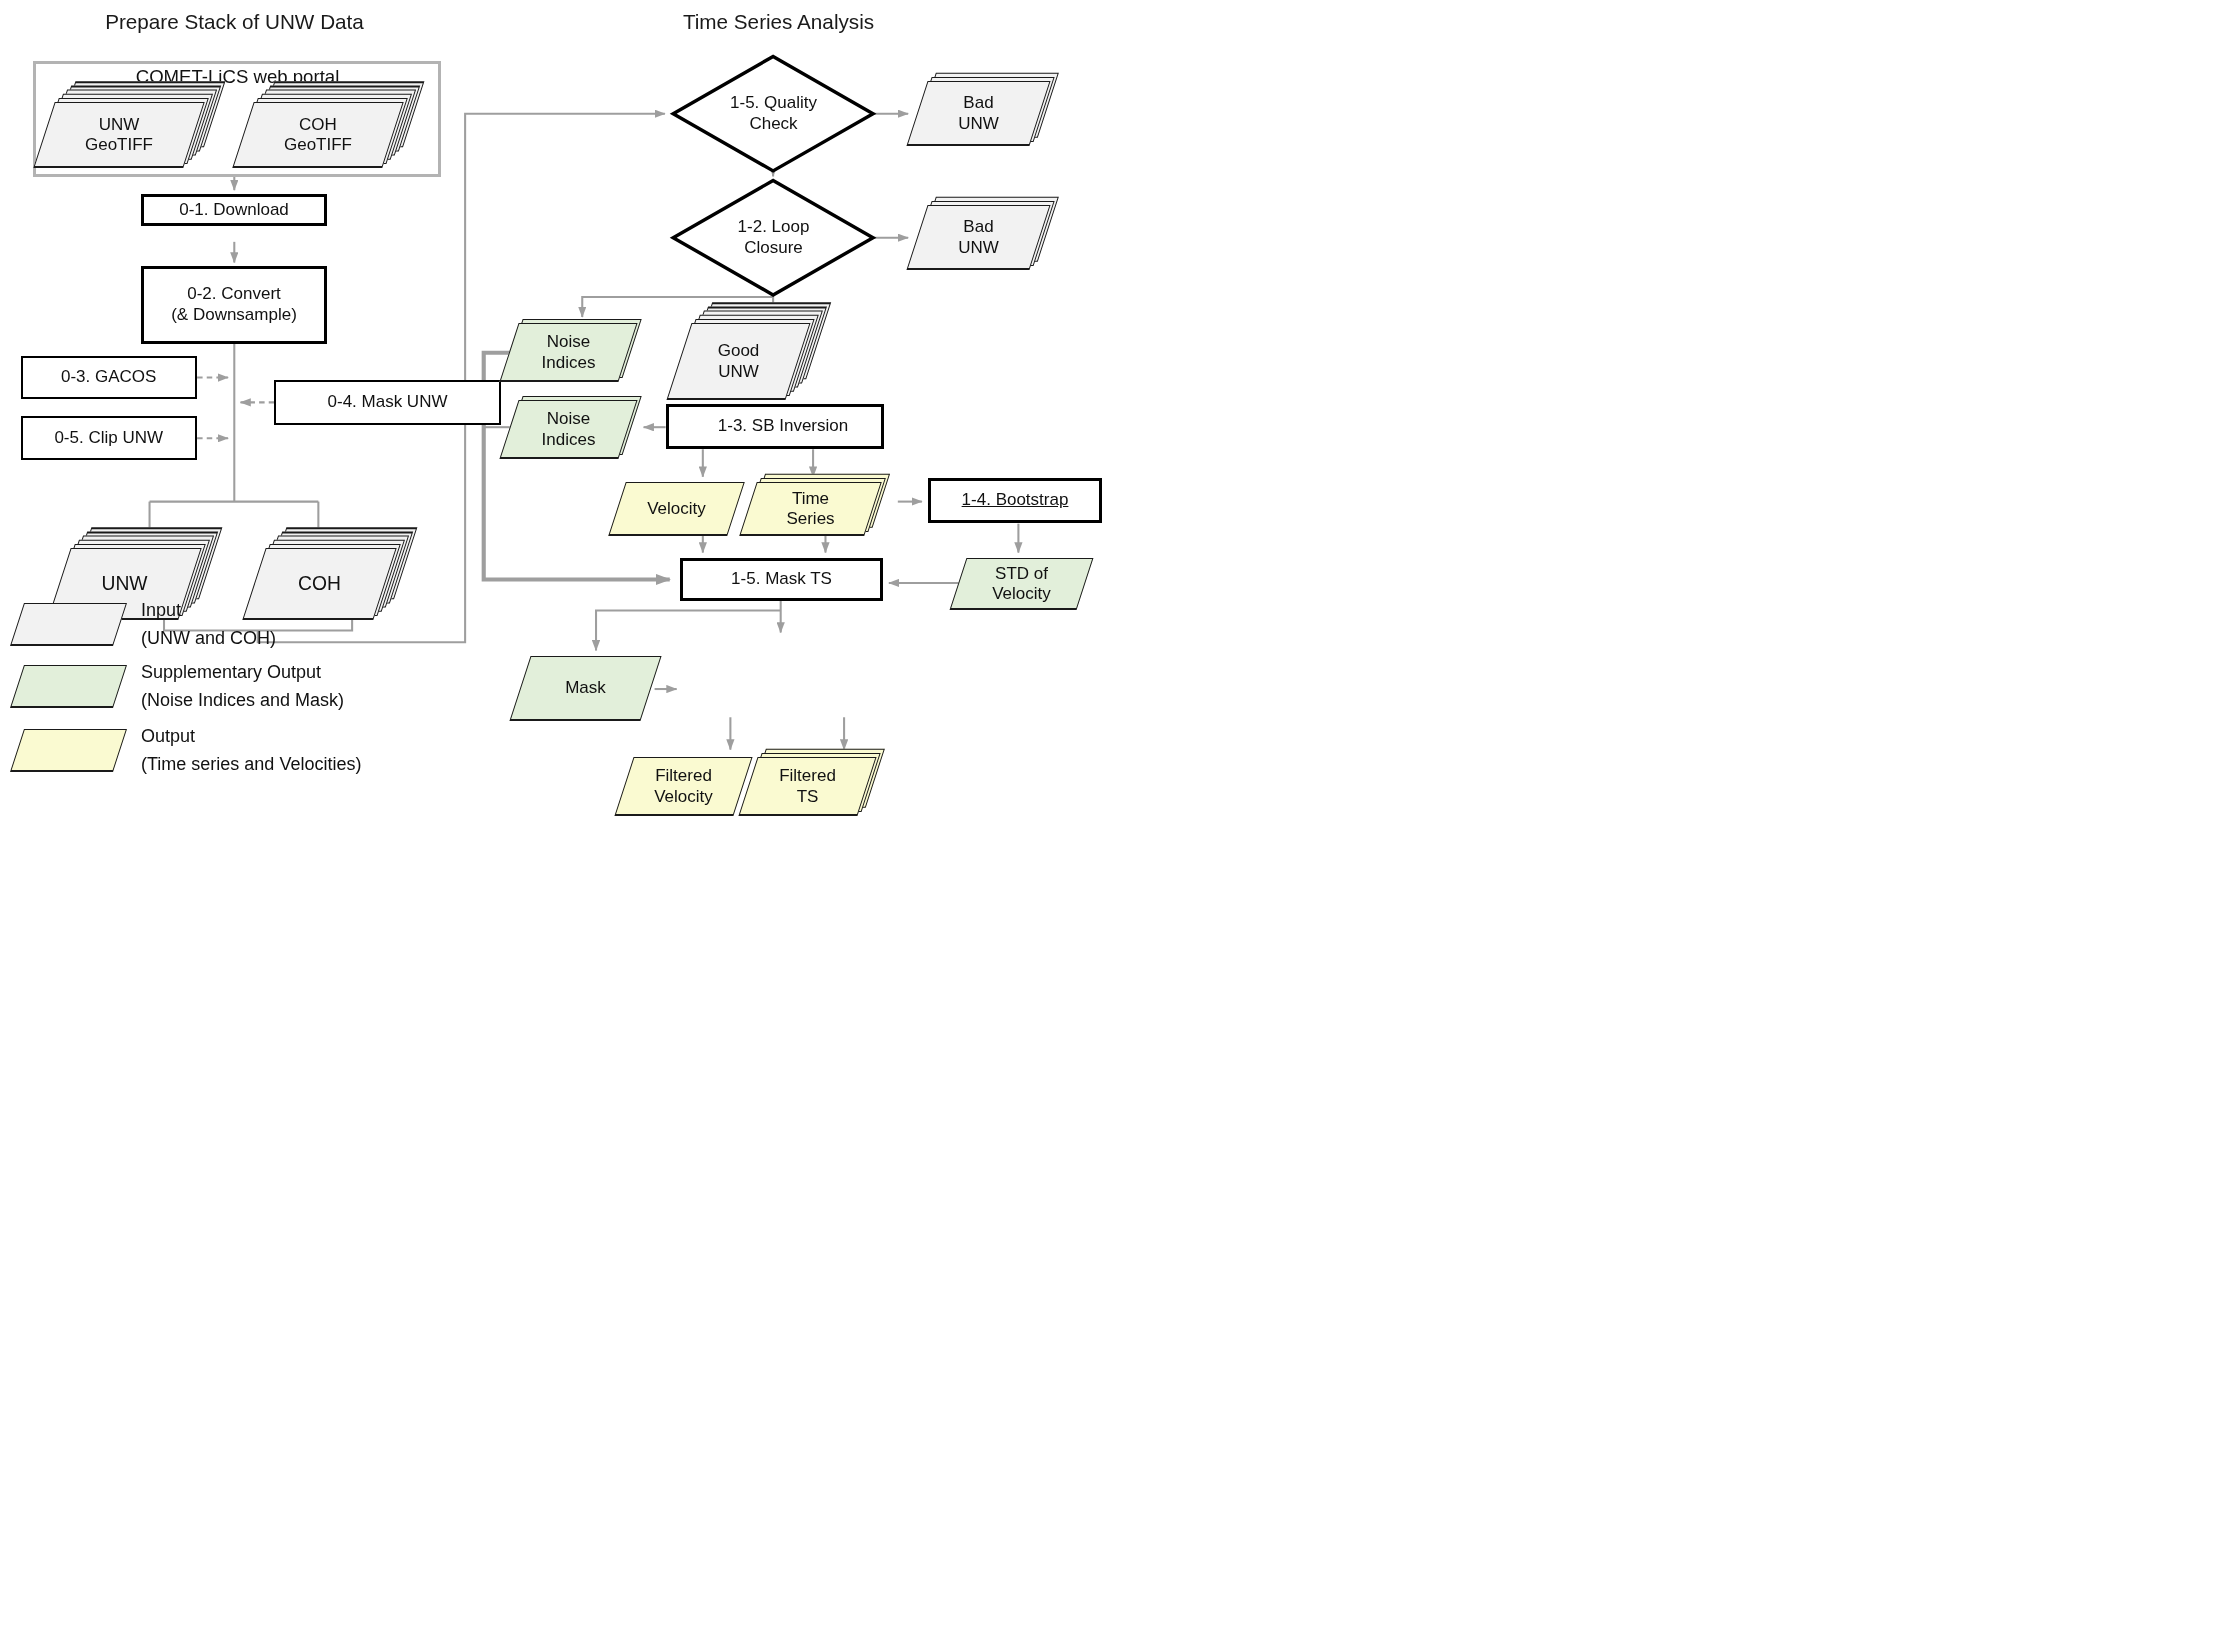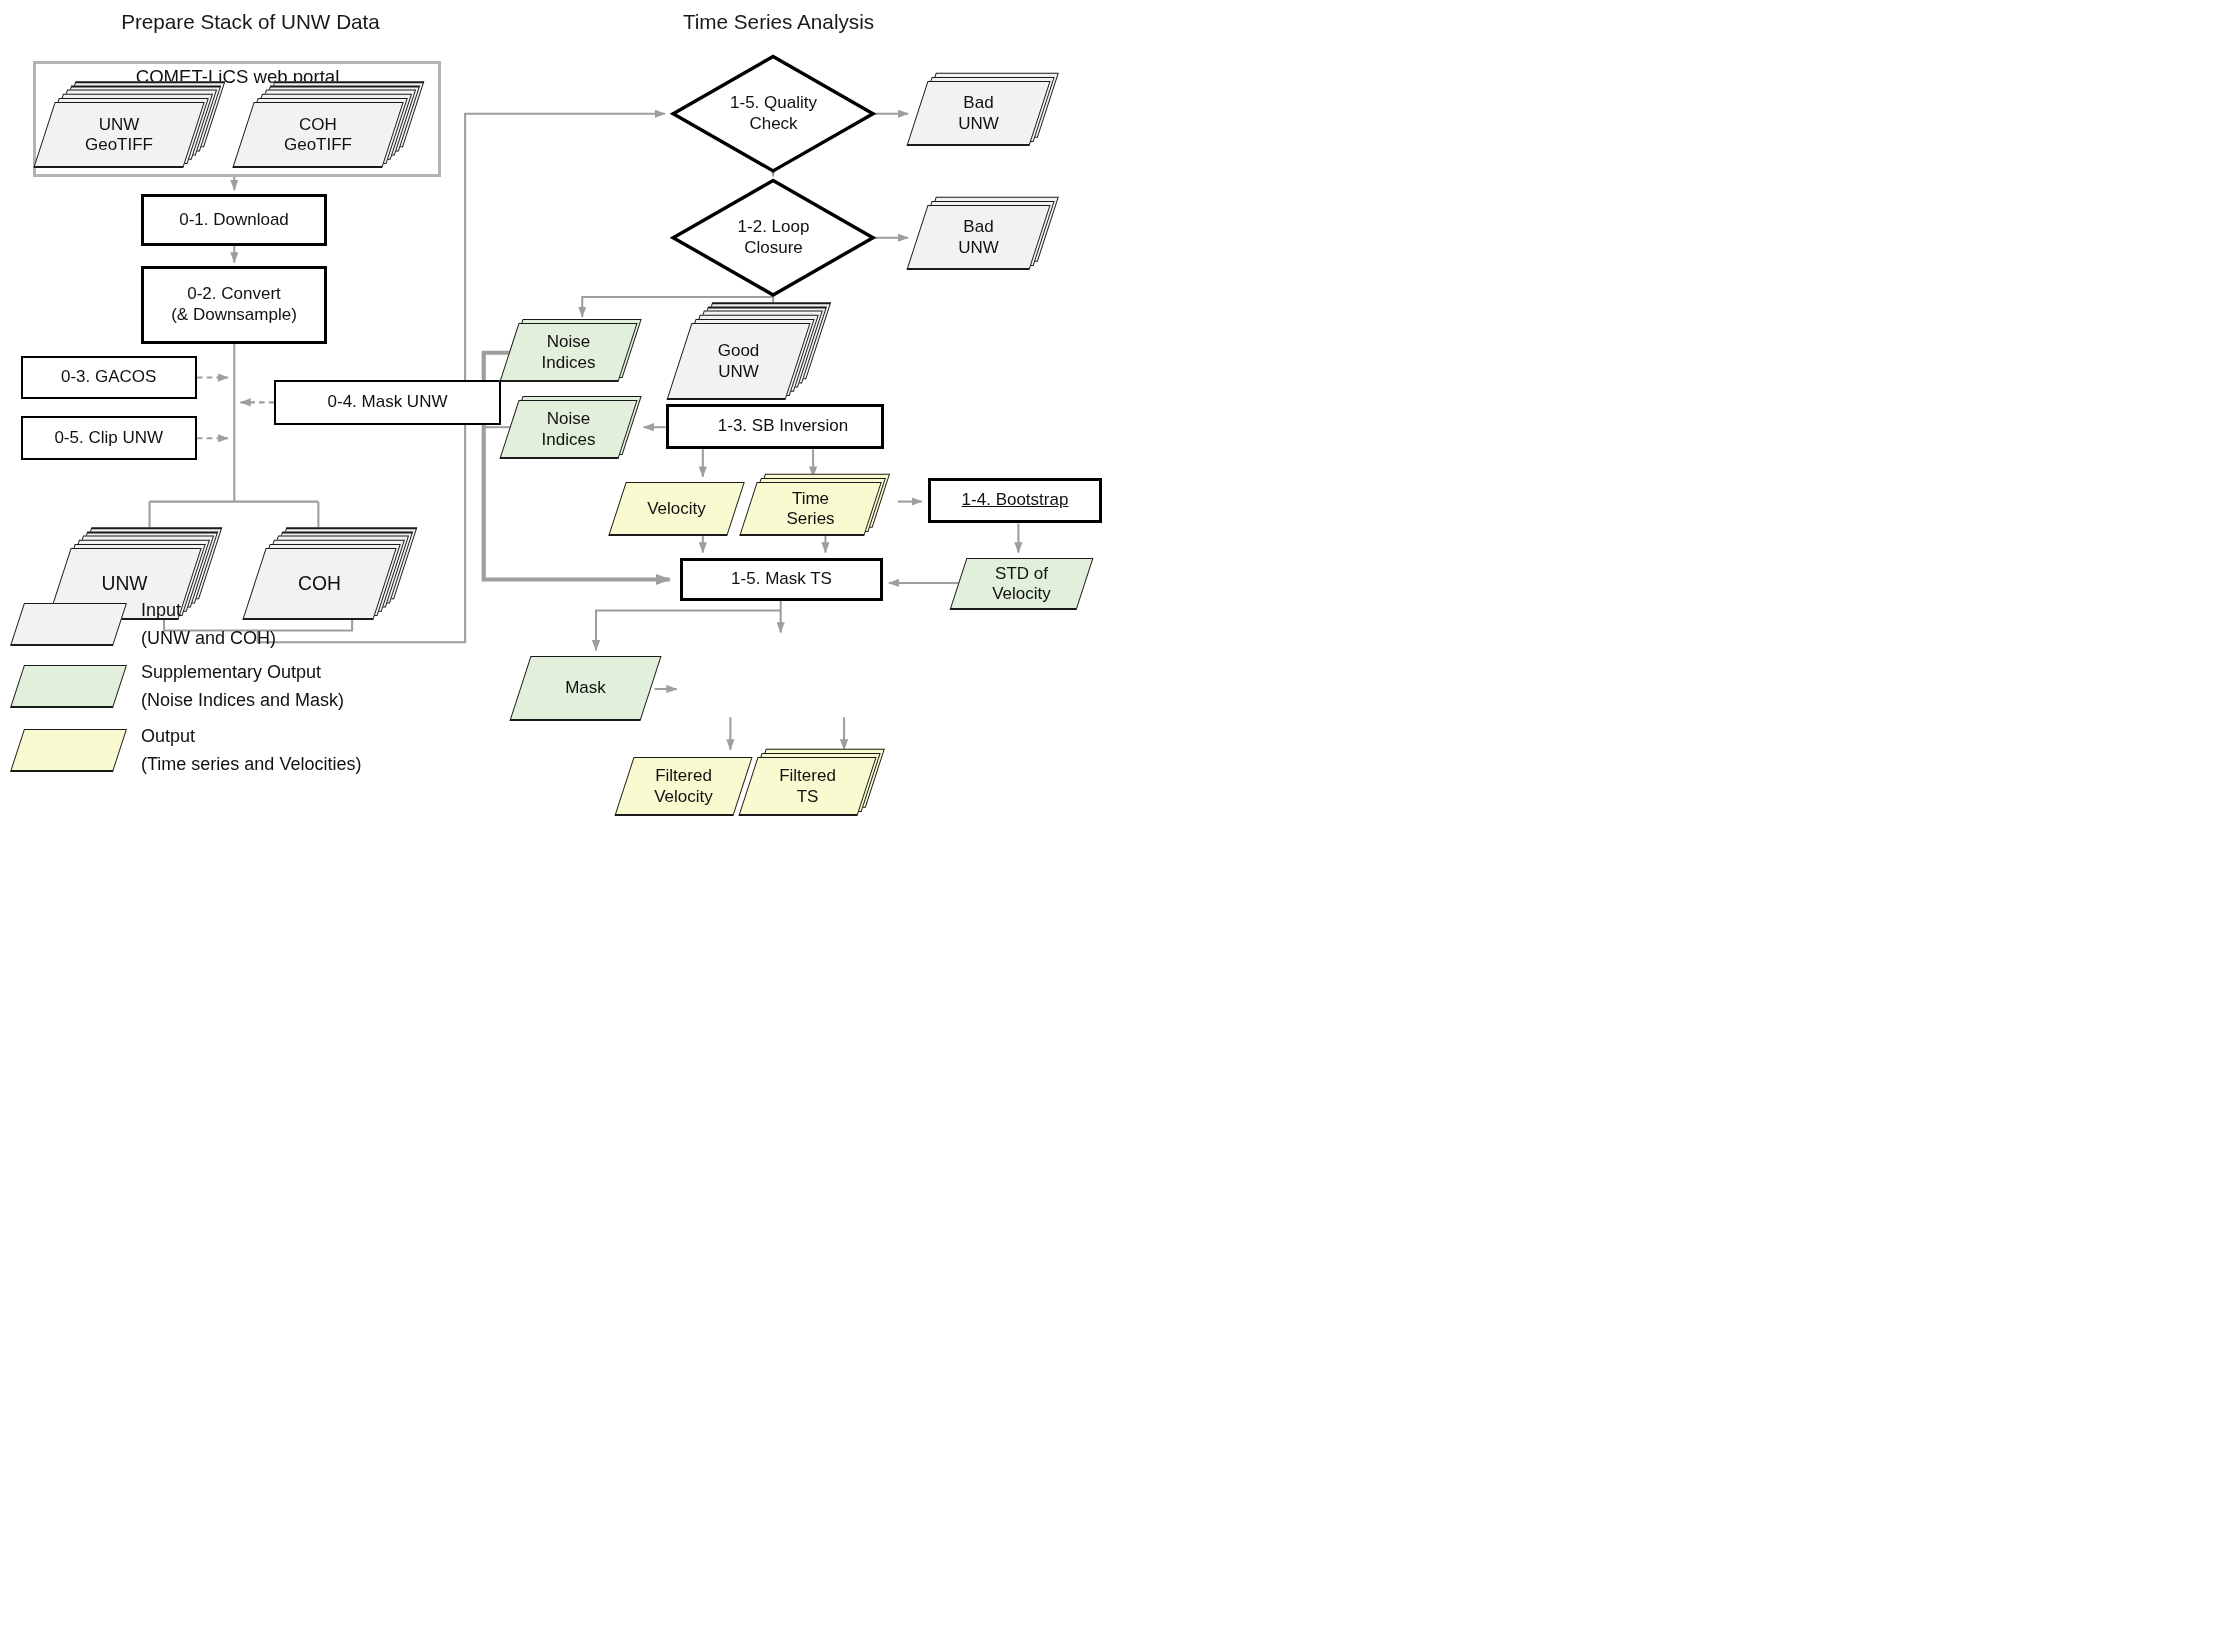--- a/index.html
+++ b/index.html
@@ -76,21 +76,21 @@
       <line x1="1133" y1="872" x2="1133" y2="918" marker-end="url(#ah)"></line>
       <polyline points="1133,886 865,886 865,944" marker-end="url(#ah)"></polyline>
       <line x1="950" y1="1000" x2="982" y2="1000" marker-end="url(#ah)"></line>
       <line x1="1060" y1="1041" x2="1060" y2="1088" marker-end="url(#ah)"></line>
       <line x1="1225" y1="1041" x2="1225" y2="1088" marker-end="url(#ah)"></line>
     </g>
     <polygon points="1122,82 1267,165 1122,248 977,165" fill="#fff" stroke="#000" stroke-width="5"></polygon>
     <polygon points="1122,262 1267,345 1122,428 977,345" fill="#fff" stroke="#000" stroke-width="5"></polygon>
   </svg>
 
-  <div class="title" style="left:44px;top:9.6px;width:413px;">Prepare Stack of UNW Data</div>
+  <div class="title" style="left:28px;top:9.6px;width:413px;">Prepare Stack of UNW Data</div>
   <div class="title" style="left:572px;top:9.6px;width:413px;">Time Series Analysis</div>
 
   <div class="portal" style="left:33px;top:61px;width:408px;height:116px;"></div>
   <div class="portal-label" style="left:39px;top:66px;width:397px;">COMET-LiCS web portal</div>
 
   <div class="stack" style="left:44px;top:102px;width:150px;height:66px;">
     <i class="pg o5"></i>
       <i class="pg o4"></i>
       <i class="pg o3"></i>
       <i class="pg o2"></i>
@@ -103,21 +103,21 @@
     <i class="pg o5"></i>
       <i class="pg o4"></i>
       <i class="pg o3"></i>
       <i class="pg o2"></i>
       <i class="pg o1"></i>
       <i class="pg o0"></i>
     <div class="lbl">COH
 GeoTIFF</div>
   </div>
 
-  <div class="box" style="left:141px;top:194px;width:186px;height:52px;">0-1. Download</div>
+  <div class="box" style="left:141px;top:194px;width:186px;height:32px;">0-1. Download</div>
   <div class="box" style="left:141px;top:266px;width:186px;height:78px;">0-2. Convert
 (&amp; Downsample)</div>
   <div class="box thin" style="left:20.7px;top:356px;width:176px;height:43px;">0-3. GACOS</div>
   <div class="box thin" style="left:274px;top:380px;width:227px;height:45px;">0-4. Mask UNW</div>
   <div class="box thin" style="left:20.7px;top:416px;width:176px;height:44px;">0-5. Clip UNW</div>
 
   <div class="stack" style="left:59px;top:548px;width:131px;height:72px;">
     <i class="pg o5"></i>
       <i class="pg o4"></i>
       <i class="pg o3"></i>

